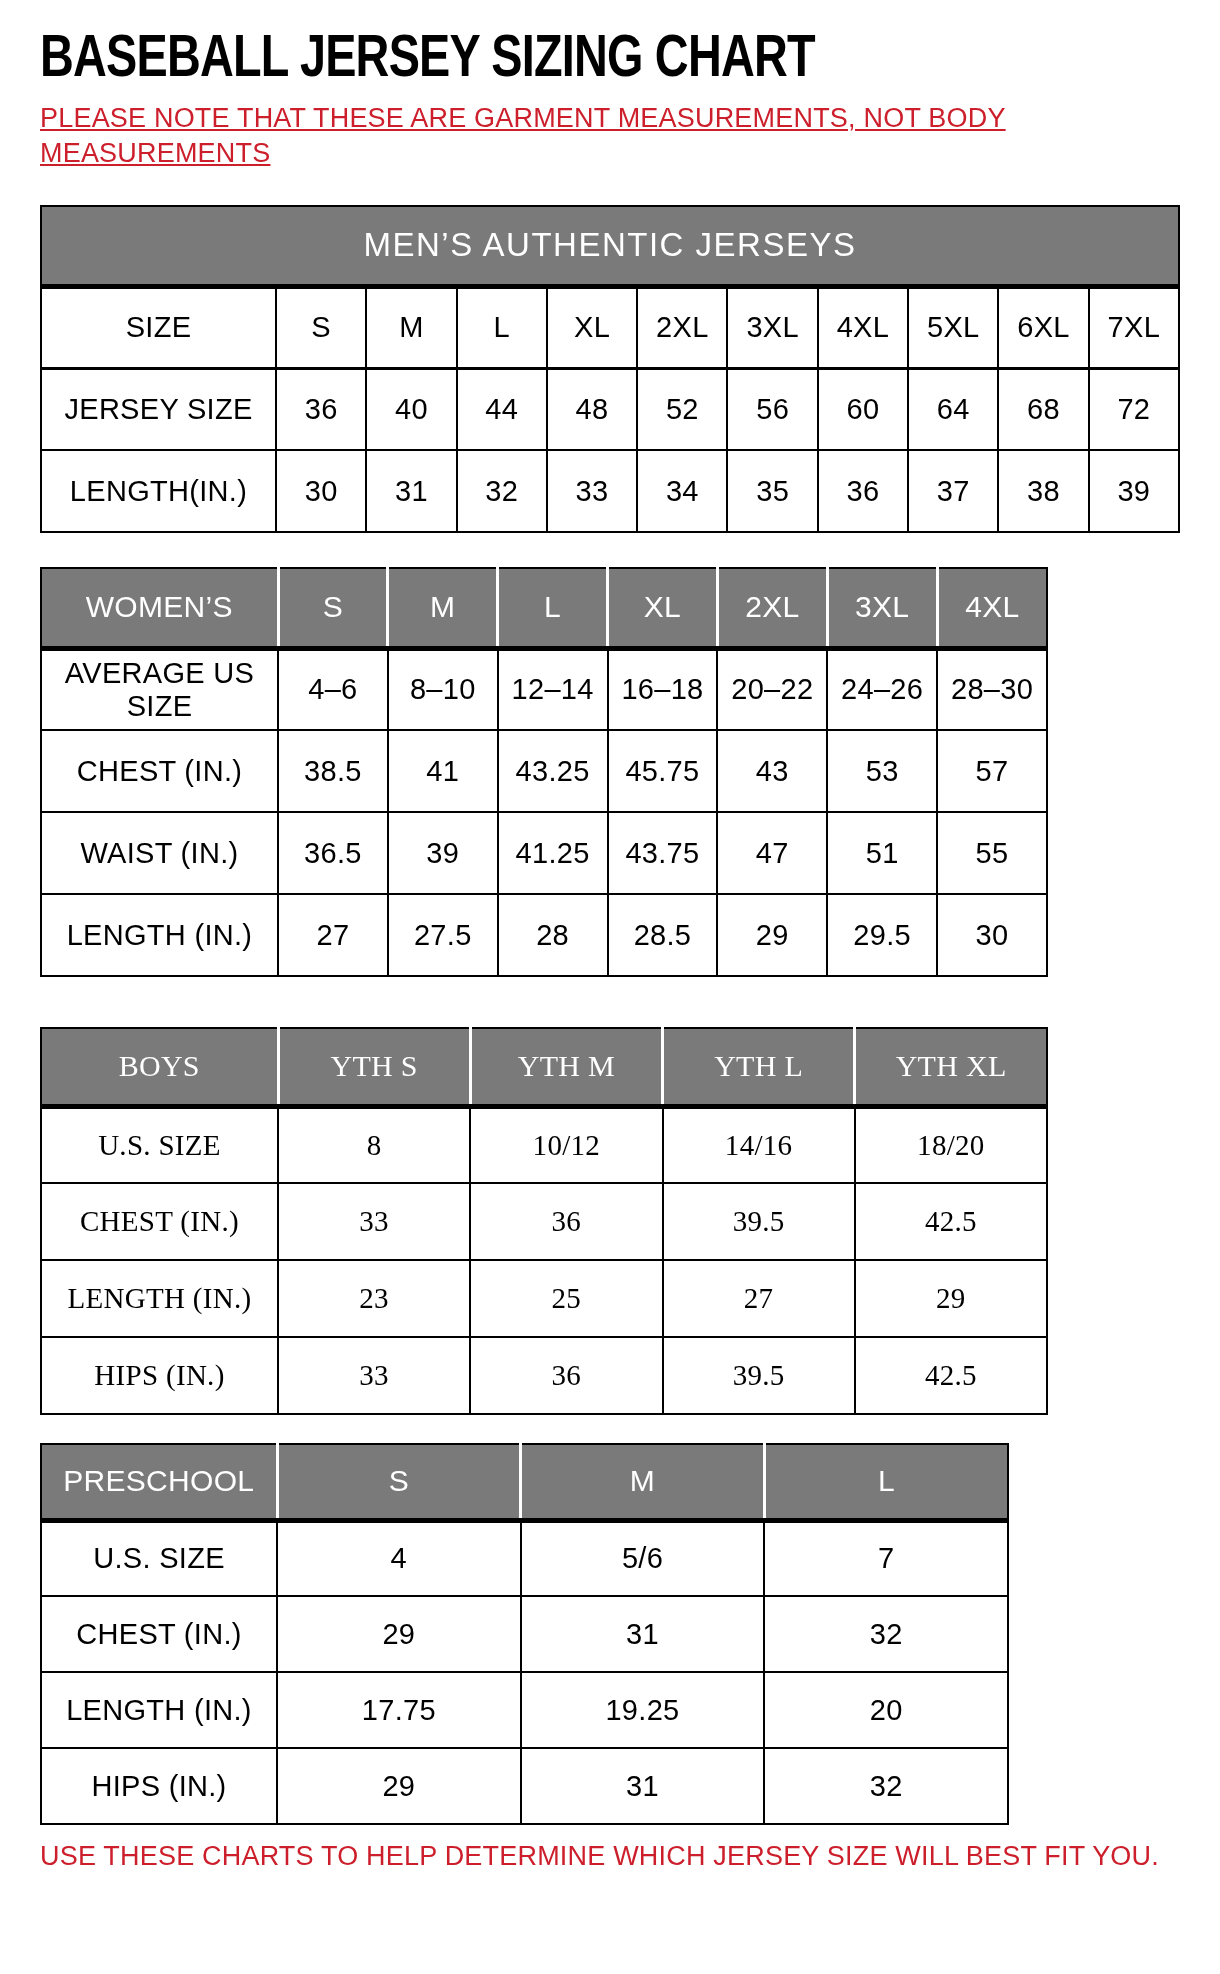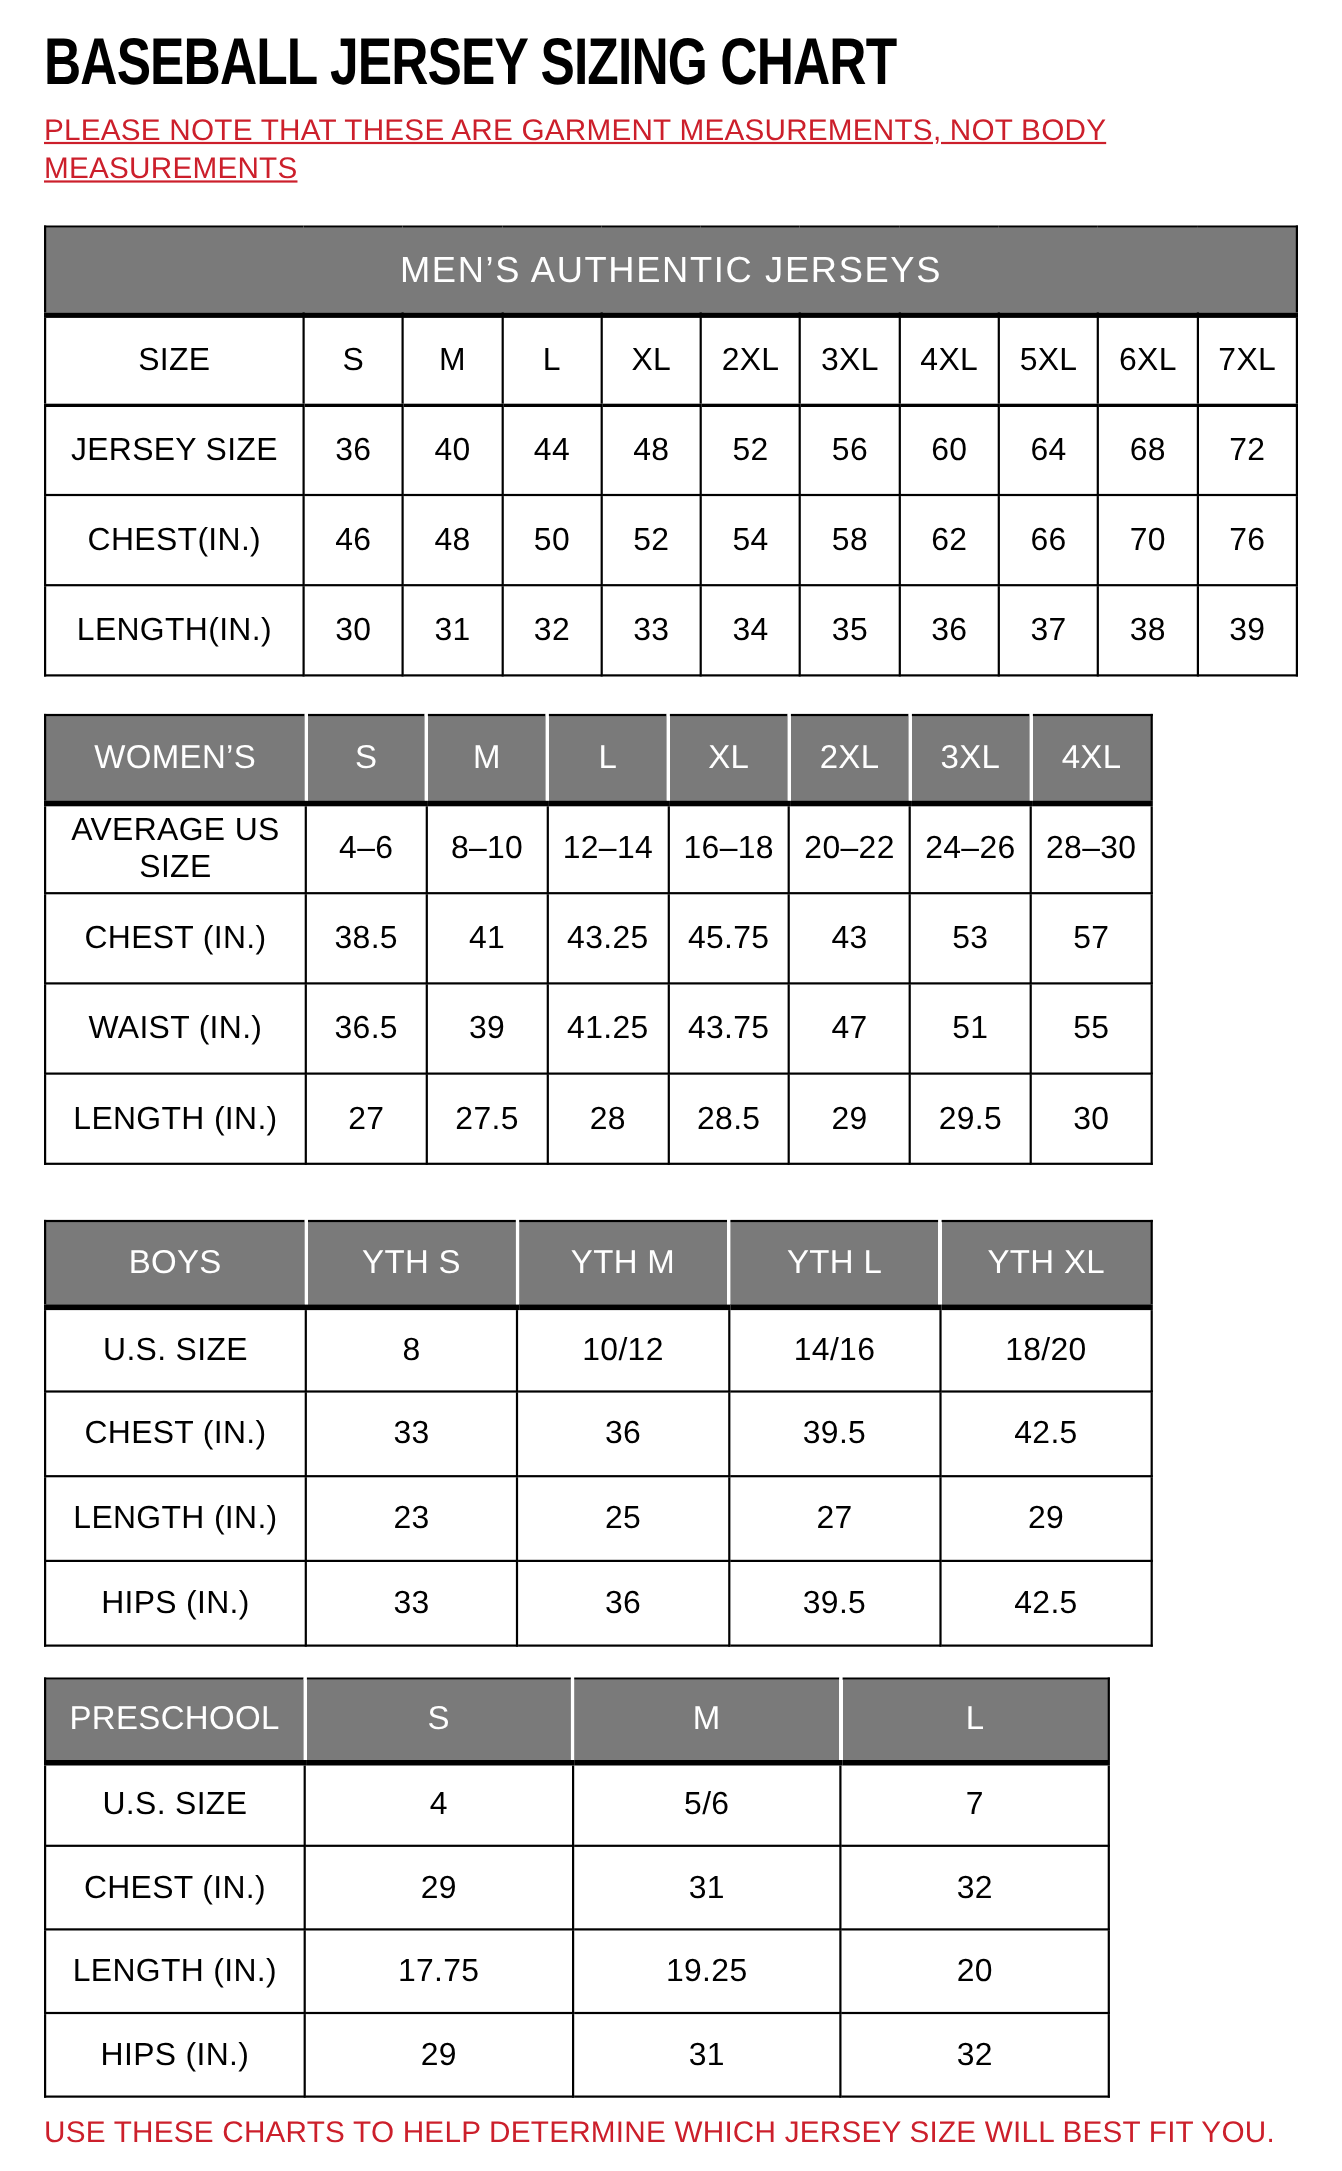--- a/index.html
+++ b/index.html
@@ -72,21 +72,21 @@
 
   .t-mens{ width:1140px; margin-top:34px; }
   .t-mens tr{ height:82px; }
   .t-mens tr.banner-row{ height:80px;padding-left:23px; }
   .t-mens tr.first-data td{ border-bottom-width:3px; }
 
   .t-womens{ width:1008px; margin-top:34px; }
   .t-womens tr{ height:82px; }
   .t-womens tr.ghead{ height:80px;padding-left:27px; }
 
-  .t-boys{ width:1008px; margin-top:50px; }
+  .t-boys{ width:1008px; margin-top:50px;font-family:Liberation Serif, serif; }
   .t-boys tr{ height:77px; }
   .t-boys tr.ghead{ height:78px; }
 
   .t-pre{ width:969px; margin-top:28px; }
   .t-pre tr{ height:76px; }
   .t-pre tr.ghead{ height:76px; }
 
   .c-label-mens{ width:235px; }
   .c-label-w{ width:237px; }
   .c-label-b{ width:237px; }
@@ -145,33 +145,20 @@
     <td>44</td>
     <td>48</td>
     <td>52</td>
     <td>56</td>
     <td>60</td>
     <td>64</td>
     <td>68</td>
     <td>72</td>
   </tr>
   <tr>
-    <td>CHEST(IN.)</td>
-    <td>46</td>
-    <td>48</td>
-    <td>50</td>
-    <td>52</td>
-    <td>54</td>
-    <td>58</td>
-    <td>62</td>
-    <td>66</td>
-    <td>70</td>
-    <td>76</td>
-  </tr>
-  <tr>
     <td>LENGTH(IN.)</td>
     <td>30</td>
     <td>31</td>
     <td>32</td>
     <td>33</td>
     <td>34</td>
     <td>35</td>
     <td>36</td>
     <td>37</td>
     <td>38</td>

